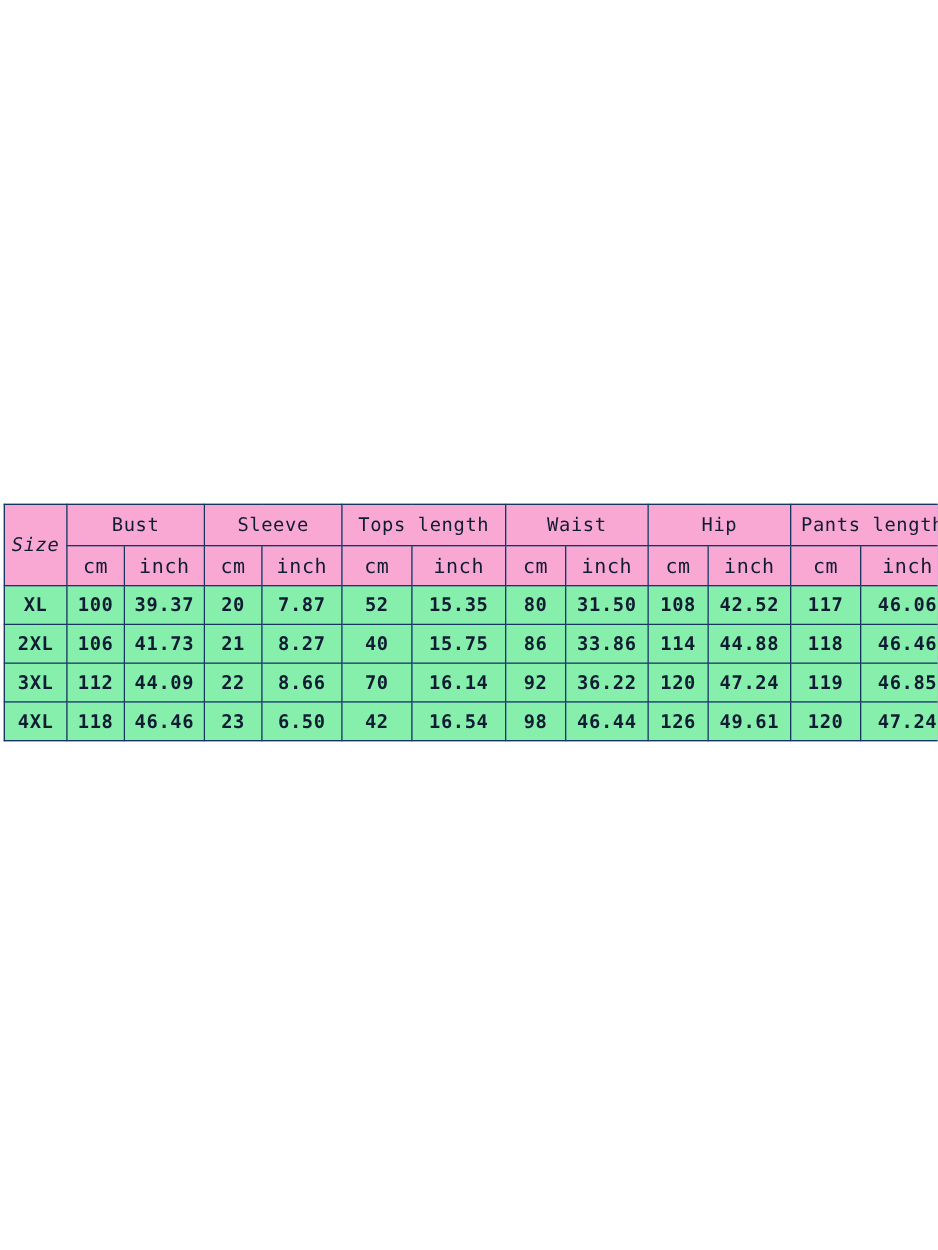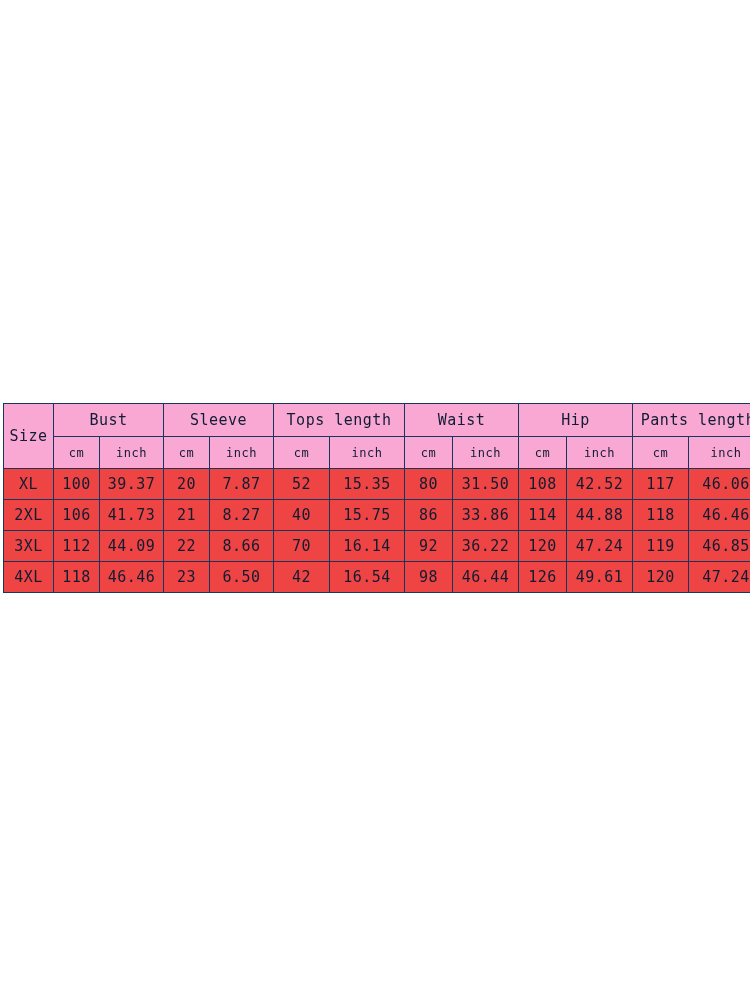--- a/index.html
+++ b/index.html
@@ -42,31 +42,33 @@
   }
 
   
   table.size-chart thead th {
     background: #f9a8d4;
     font-size: 15px;
     height: 32px;
   }
   table.size-chart thead th.unit {
     height: 31px;
-    font-size: 12px;
+    font-size: 16px;
   }
   table.size-chart thead th.size-head {
     font-size: 15px;
+    font-style: italic;
   }
 
   
   table.size-chart tbody td {
-    background: #ef4444;
+    background: #86efac;
     height: 30px;
     font-size: 15px;
+    font-weight: bold;
   }
   table.size-chart tbody td.size-cell {
     font-size: 15px;
   }
 
   
   col.c-size   { width: 50px; }
   col.c-cm     { width: 46px; }
   col.c-inch   { width: 64px; }
   col.c-cm-w   { width: 48px; }

